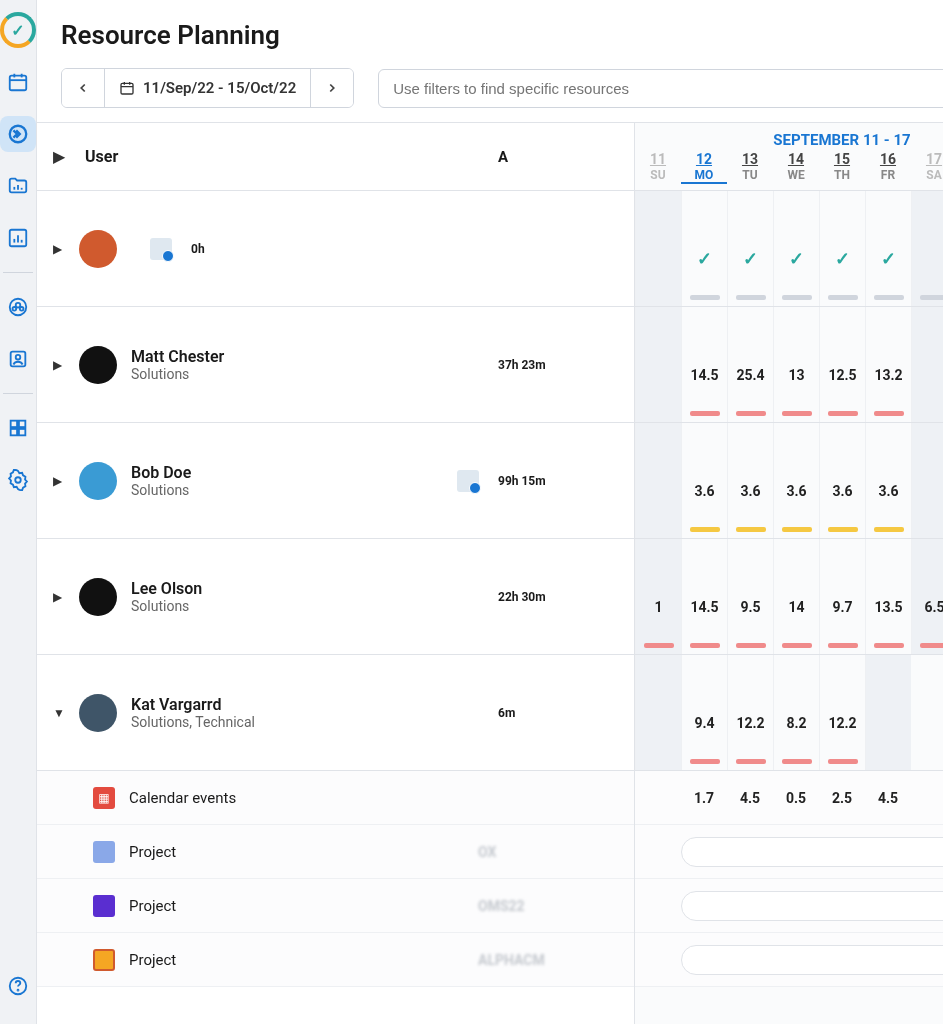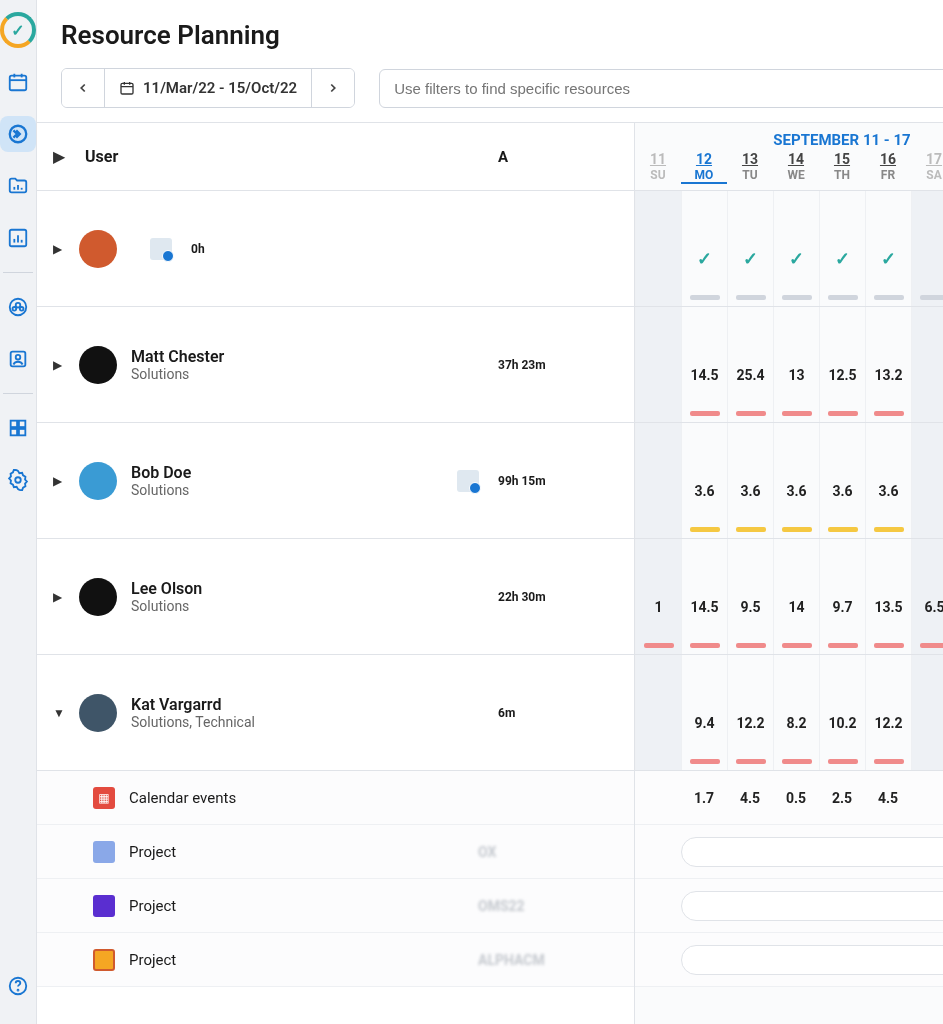--- a/index.html
+++ b/index.html
@@ -371,21 +371,21 @@
               <polyline points="15,6 9,12 15,18"></polyline>
             </svg>
         </button>
         <div class="range">
           <svg width="16" height="16" viewBox="0 0 24 24" fill="none" stroke="currentColor" stroke-width="2">
               <rect x="3" y="5" width="18" height="16" rx="2"></rect>
               <line x1="3" y1="10" x2="21" y2="10"></line>
               <line x1="8" y1="3" x2="8" y2="7"></line>
               <line x1="16" y1="3" x2="16" y2="7"></line>
             </svg>
-          <span>11/Mar/22 - 15/Oct/22</span>
+          <span>11/Sep/22 - 15/Oct/22</span>
         </div>
         <button>
           <svg width="14" height="14" viewBox="0 0 24 24" fill="none" stroke="currentColor" stroke-width="3">
               <polyline points="9,6 15,12 9,18"></polyline>
             </svg>
         </button>
       </div>
       <input class="filter-box" placeholder="Use filters to find specific resources" style="">
     </div>
 
@@ -615,24 +615,20 @@
               </div>
               <div class="day-cell">
                 <span class="val">12.2</span>
                 <div class="bar red"></div>
               </div>
               <div class="day-cell">
                 <span class="val">8.2</span>
                 <div class="bar red"></div>
               </div>
               <div class="day-cell">
-                <span class="val">10.2</span>
-                <div class="bar red"></div>
-              </div>
-              <div class="day-cell">
                 <span class="val">12.2</span>
                 <div class="bar red"></div>
               </div>
               <div class="day-cell weekend"></div>
             </div>
             <div class="sub-row-right" style="position: relative;">
               <div class="day-cell weekend" style="padding-top: 0px;"></div>
               <div class="day-cell" style="padding-top: 0px;">
                 <span class="val">1.7</span>
               </div>

